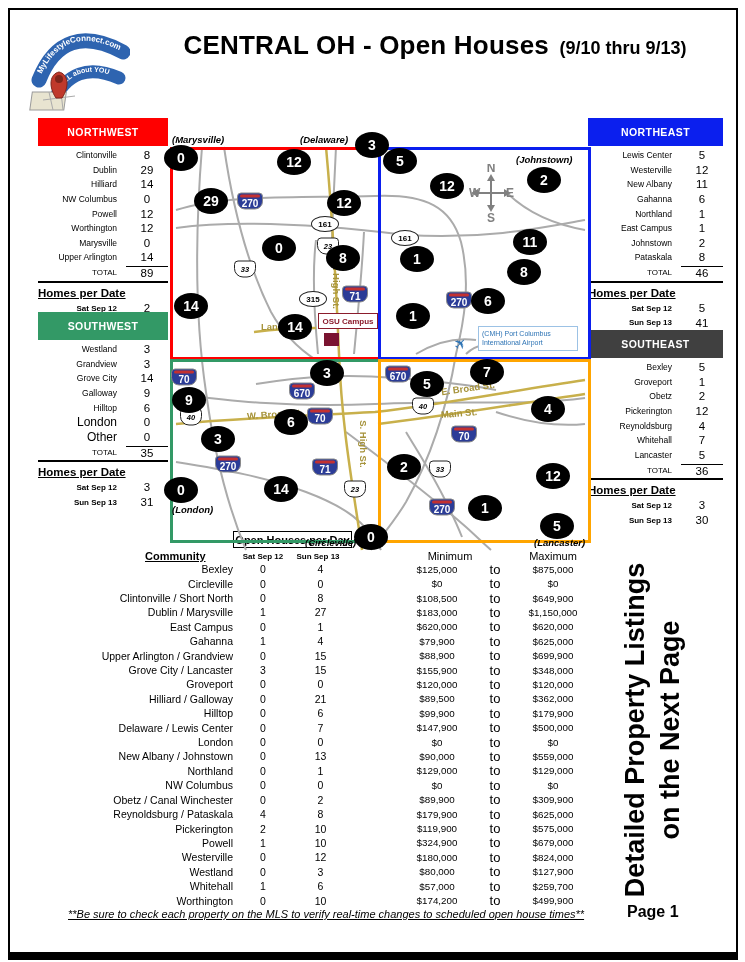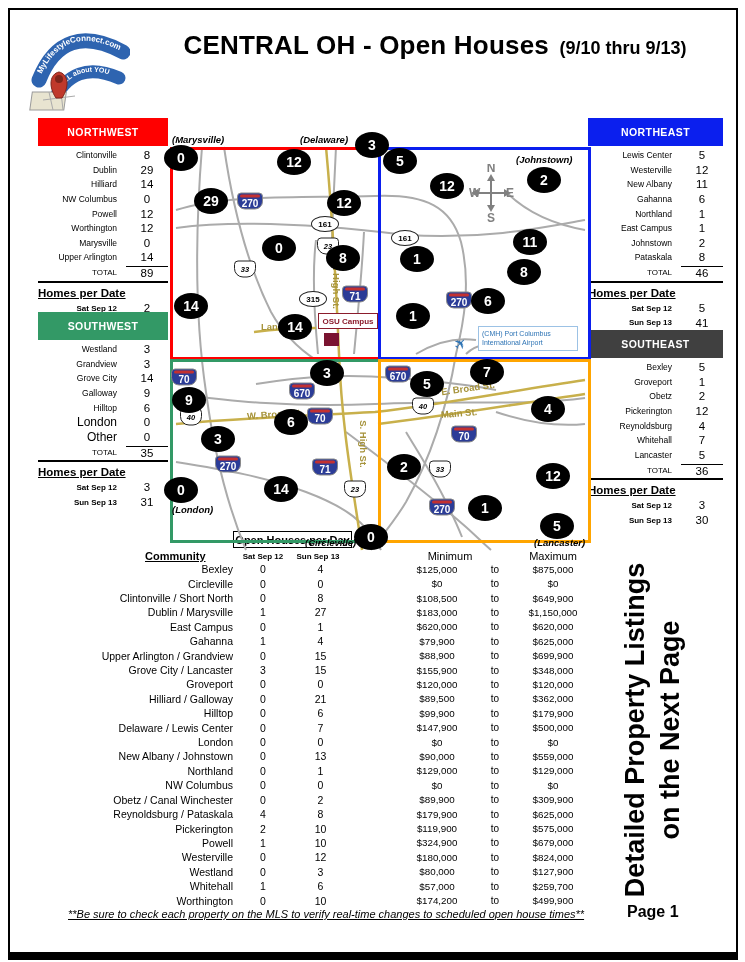--- a/index.html
+++ b/index.html
@@ -74,21 +74,21 @@
   .hdr-com{font-weight:bold;font-size:11px;text-decoration:underline;}
   .hdr-day{font-weight:bold;font-size:8px;text-align:center;}
   .hdr-mm{font-size:11px;text-align:center;}
   .ctable{position:absolute;left:68px;top:562px;}
   .crow{display:flex;align-items:center;height:14.42px;white-space:nowrap;font-size:10.5px;}
   .c-com{width:165px;text-align:right;}
   .c-sat{width:60px;text-align:center;}
   .c-sun{width:55px;text-align:center;}
   .c-sp{width:39px;}
   .c-min{width:100px;text-align:center;font-size:9.8px;}
-  .c-to{width:16px;text-align:center;font-size:10px;}
+  .c-to{width:16px;text-align:center;font-size:13px;}
   .c-max{width:100px;text-align:center;font-size:9.8px;}
 
   
   .vnote{position:absolute;left:468px;top:685px;width:390px;height:90px;
         transform:rotate(-90deg);text-align:center;font-weight:bold;font-size:27px;line-height:1.3;}
   .footnote{position:absolute;left:68px;top:908px;font-style:italic;font-size:11px;
         text-decoration:underline;white-space:nowrap;}
   .pagenum{position:absolute;left:627px;top:903px;font-weight:bold;font-size:16px;}
 </style>
 </head>

